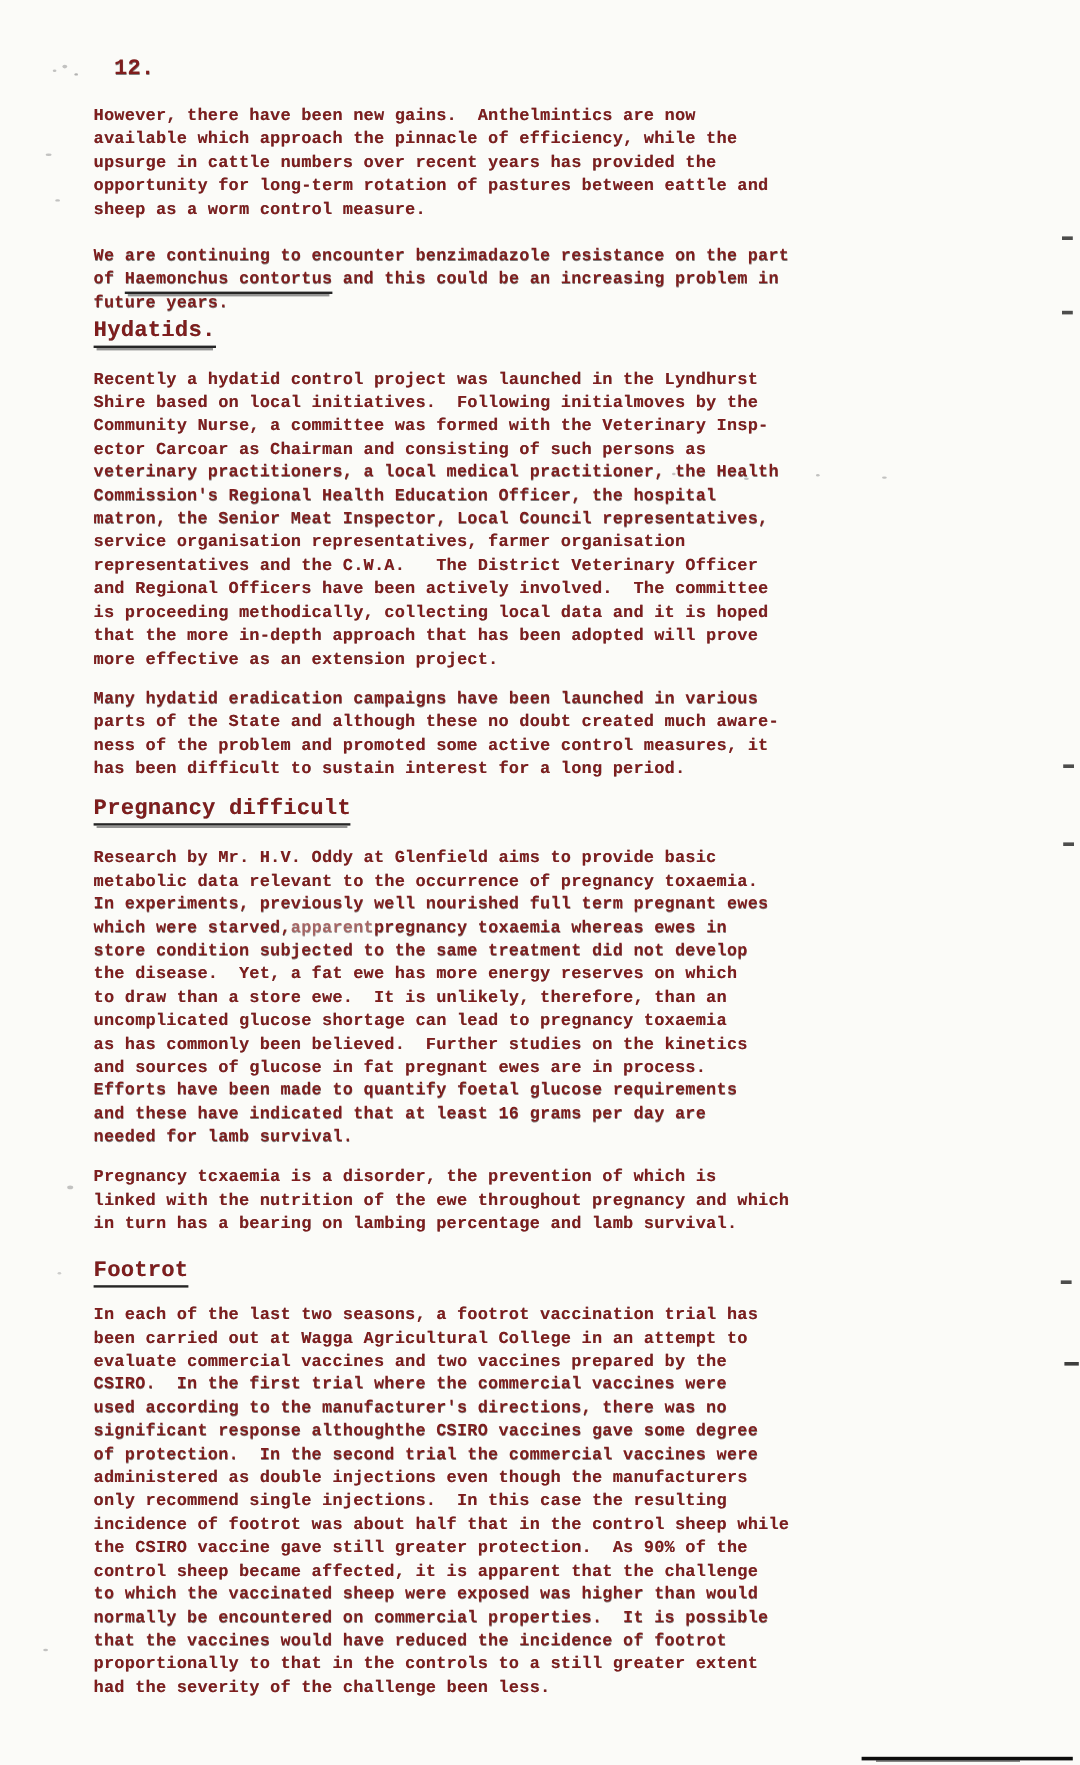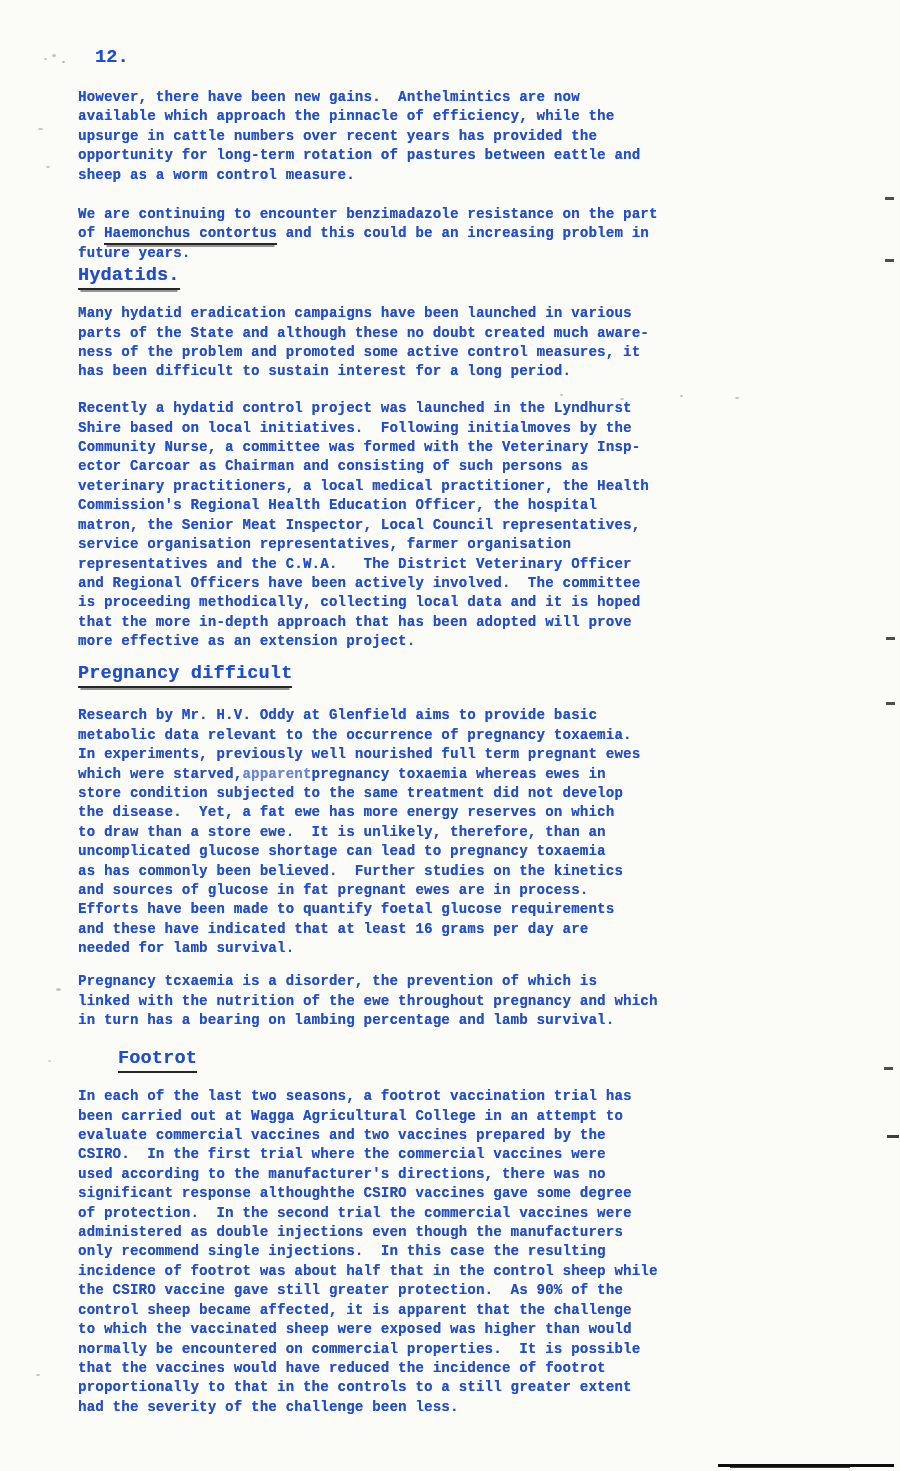--- a/index.html
+++ b/index.html
@@ -5,21 +5,21 @@
   html, body { margin: 0; padding: 0; background: #e8e8e4; }
   .page {
     position: relative;
     width: 900px;
     height: 1471px;
     margin: 0 auto;
     background: #fbfbf8;
     overflow: hidden;
     font-family: "Liberation Mono", "DejaVu Sans Mono", monospace;
     font-weight: bold;
-    color: #1d4ed8;
+    color: #7f1d1d;
     text-shadow: 0.2px 0.3px 0.4px rgba(25,25,25,0.55);
   }
   .doc {
     position: absolute;
     left: 78px;
     top: 48px;
     width: 800px;
   }
   .pagenum {
     margin-left: 17px;
@@ -50,21 +50,21 @@
   }
   .faint { opacity: 0.68; }
   .mt-p1 { margin-top: 20.6px; }
   .mt-p2 { margin-top: 20px; }
   .mt-h1 { margin-top: 3px; }
   .mt-p3 { margin-top: 14px; }
   .mt-p4 { margin-top: 17.4px; }
   .mt-h2 { margin-top: 12.8px; }
   .mt-p5 { margin-top: 18px; }
   .mt-p6 { margin-top: 13.8px; }
-  .mt-h3 { margin-top: 18.6px; margin-left: 40px; }
+  .mt-h3 { margin-top: 18.6px; }
   .mt-p7 { margin-top: 14px; }
   .rdash {
     position: absolute;
     width: 9px;
     height: 3px;
     background: #2e2e2e;
     opacity: 0.85;
   }
   .bbar {
     position: absolute;
@@ -103,38 +103,38 @@
 upsurge in cattle numbers over recent years has provided the
 opportunity for long-term rotation of pastures between eattle and
 sheep as a worm control measure.</div>
 
     <div class="para mt-p2"><span>We are continuing to encounter benzimadazole resistance on the part
 of </span><span class="u u2">Haemonchus contortus</span><span> and this could be an increasing problem in
 future years.</span></div>
 
     <div class="heading mt-h1"><span class="u u2">Hydatids.</span></div>
 
-    <div class="para mt-p3">Many hydatid eradication campaigns have been launched in various
-parts of the State and although these no doubt created much aware-
-ness of the problem and promoted some active control measures, it
-has been difficult to sustain interest for a long period.</div>
-
     <div class="para mt-p4">Recently a hydatid control project was launched in the Lyndhurst
 Shire based on local initiatives.  Following initialmoves by the
 Community Nurse, a committee was formed with the Veterinary Insp-
 ector Carcoar as Chairman and consisting of such persons as
 veterinary practitioners, a local medical practitioner, the Health
 Commission's Regional Health Education Officer, the hospital
 matron, the Senior Meat Inspector, Local Council representatives,
 service organisation representatives, farmer organisation
 representatives and the C.W.A.   The District Veterinary Officer
 and Regional Officers have been actively involved.  The committee
 is proceeding methodically, collecting local data and it is hoped
 that the more in-depth approach that has been adopted will prove
 more effective as an extension project.</div>
+
+    <div class="para mt-p3">Many hydatid eradication campaigns have been launched in various
+parts of the State and although these no doubt created much aware-
+ness of the problem and promoted some active control measures, it
+has been difficult to sustain interest for a long period.</div>
 
     <div class="heading mt-h2"><span class="u u2">Pregnancy difficult</span></div>
 
     <div class="para mt-p5"><span>Research by Mr. H.V. Oddy at Glenfield aims to provide basic
 metabolic data relevant to the occurrence of pregnancy toxaemia.
 In experiments, previously well nourished full term pregnant ewes
 which were starved,</span><span class="faint">apparent</span><span>pregnancy toxaemia whereas ewes in
 store condition subjected to the same treatment did not develop
 the disease.  Yet, a fat ewe has more energy reserves on which
 to draw than a store ewe.  It is unlikely, therefore, than an

